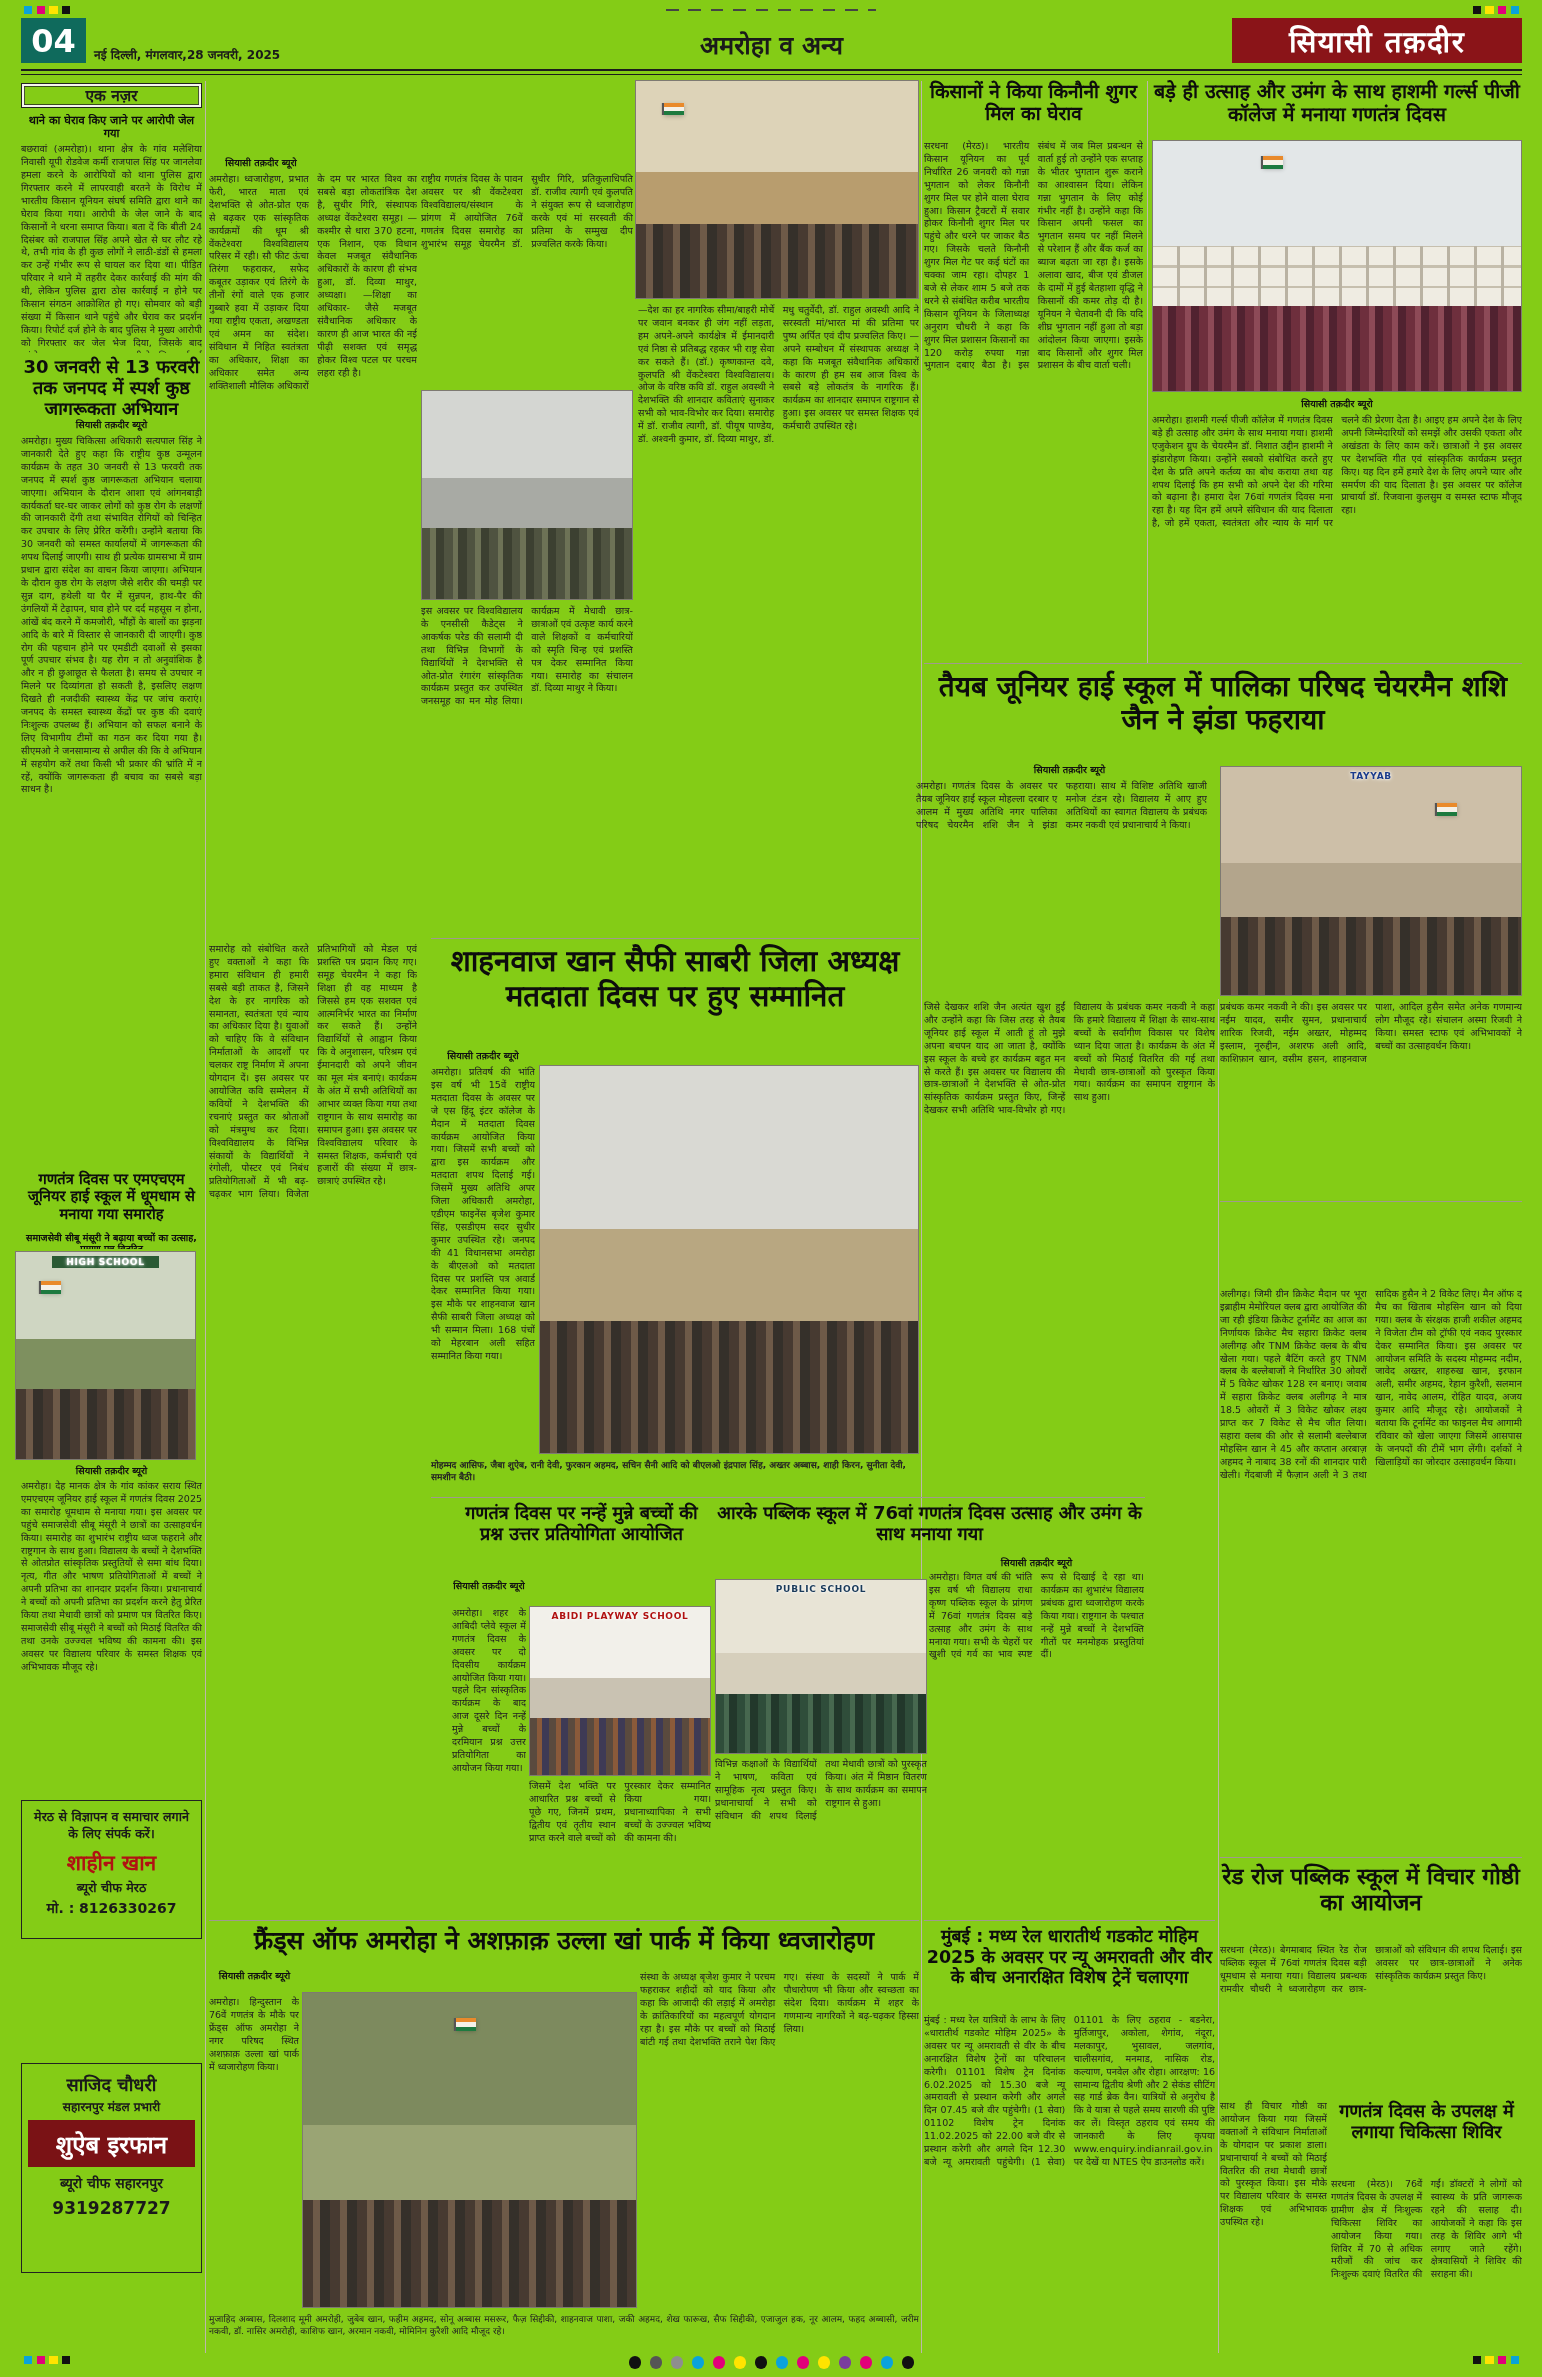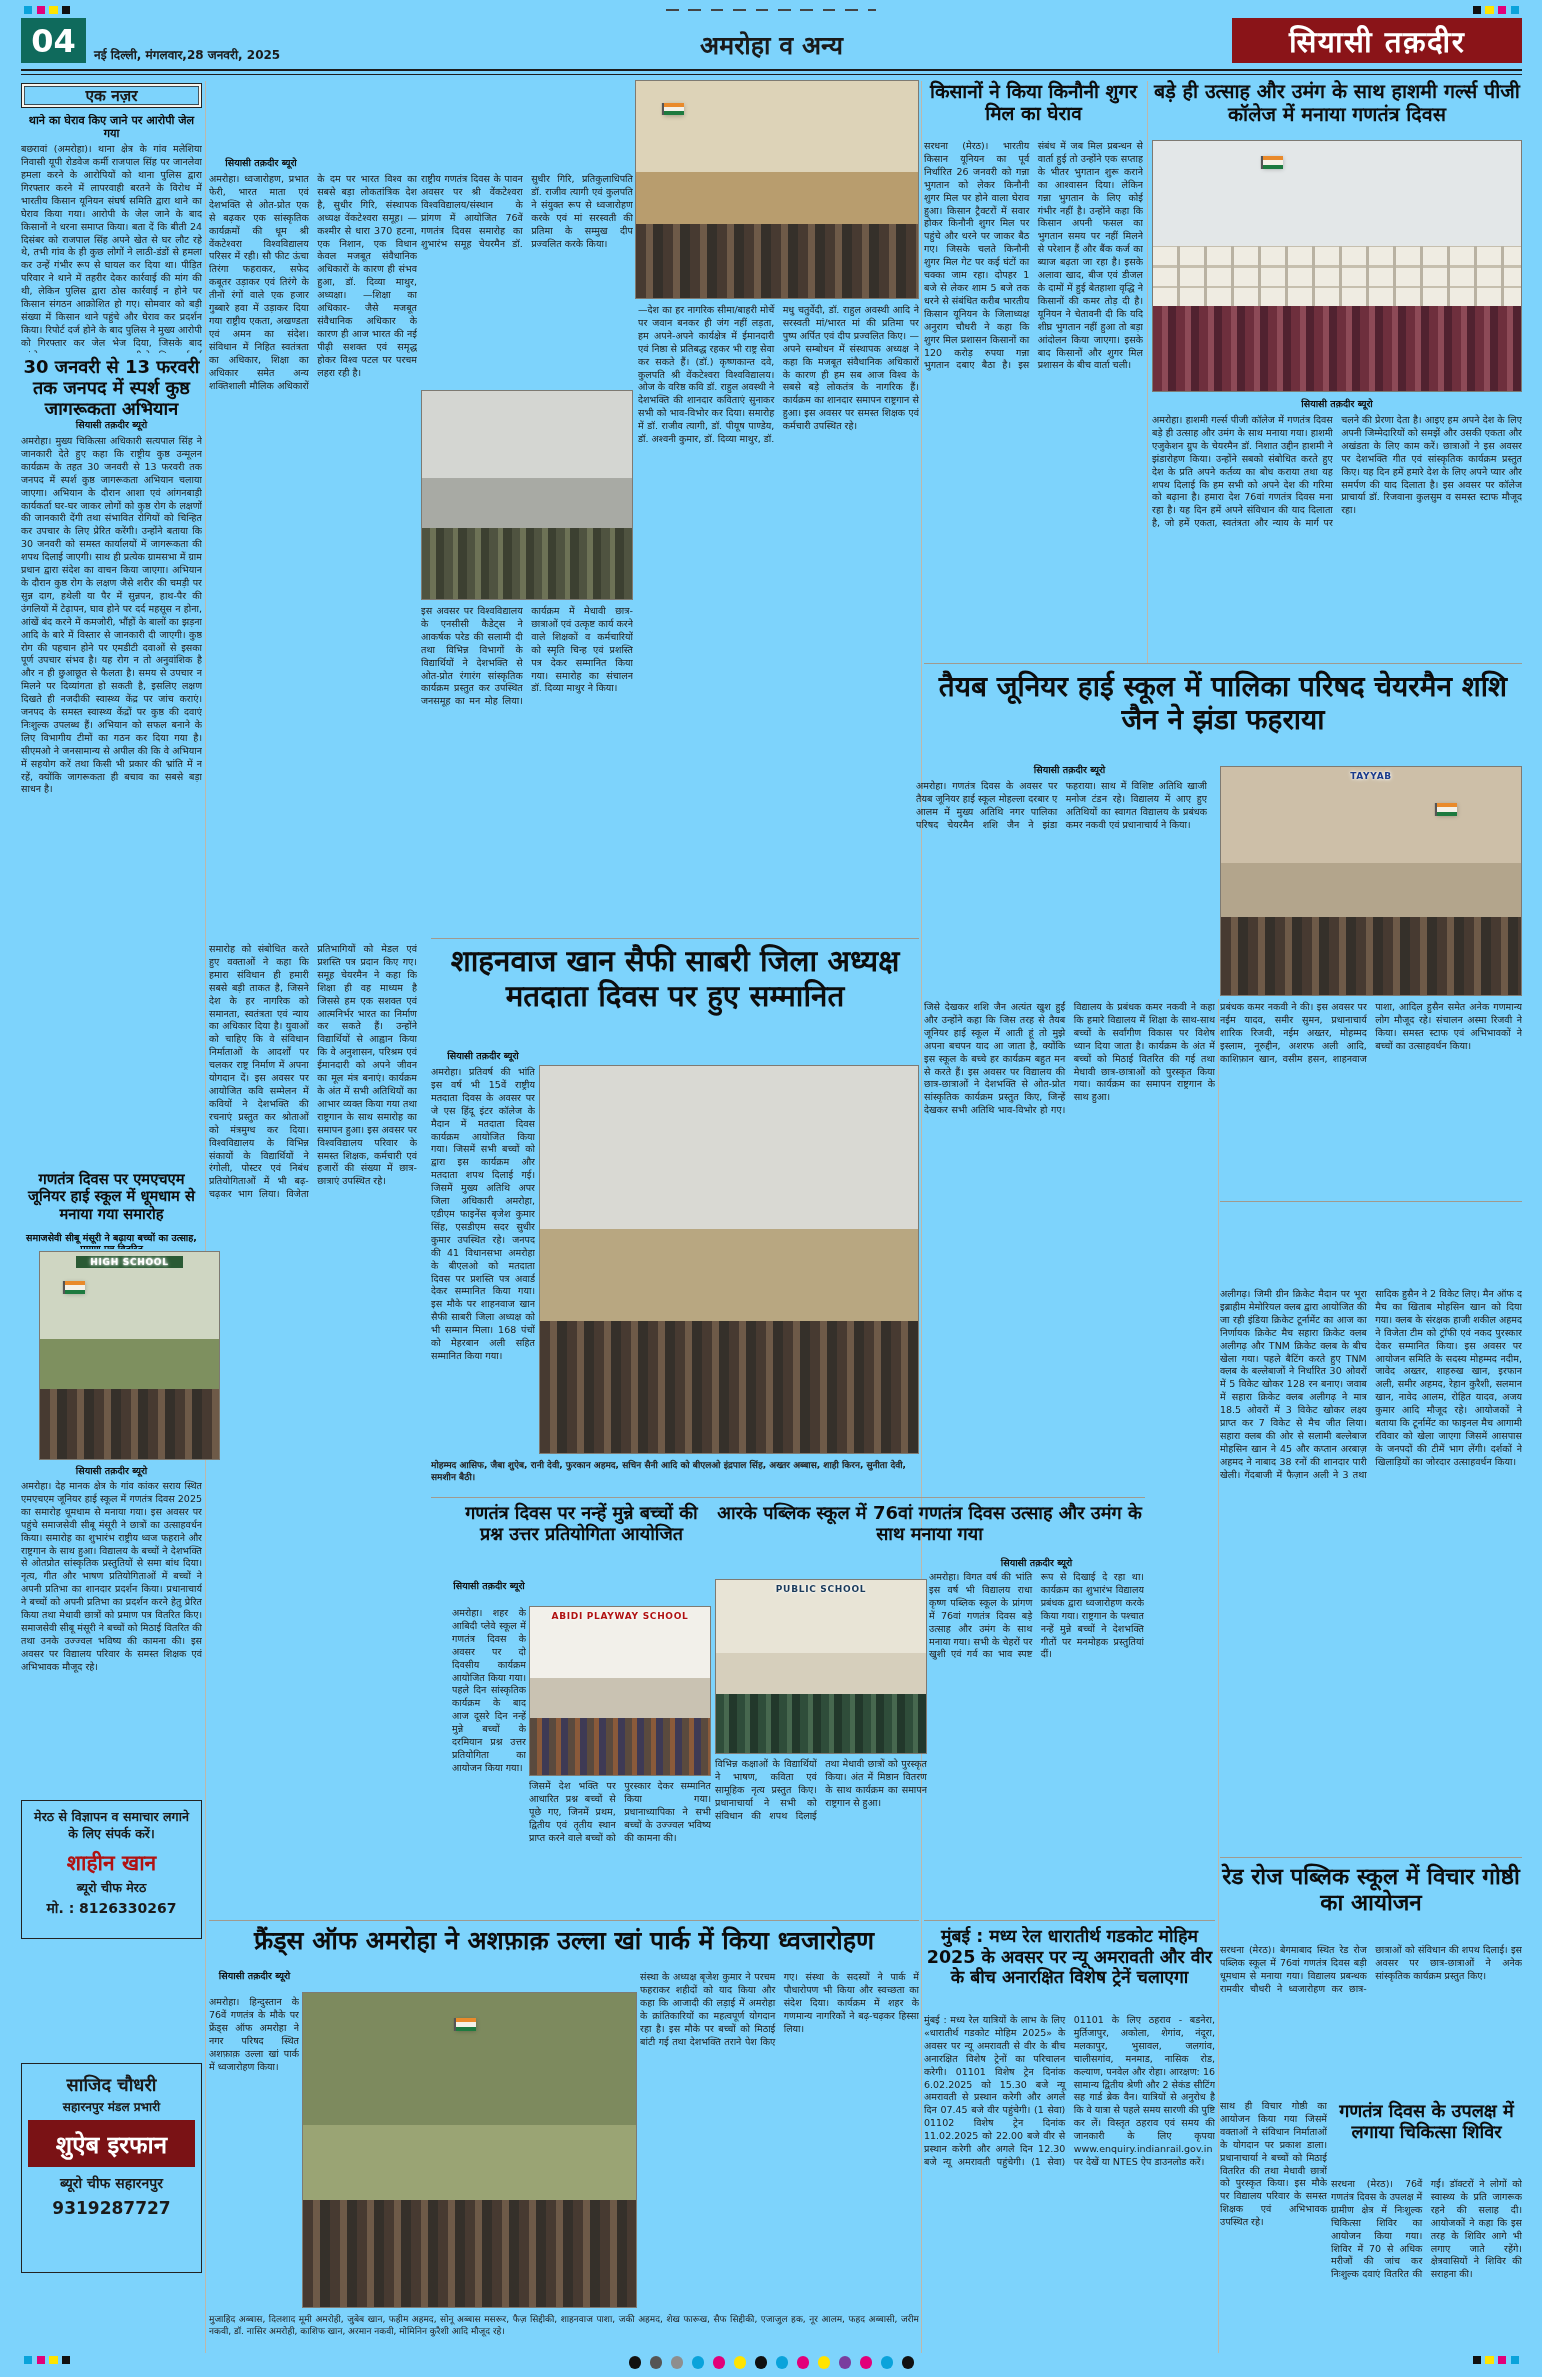--- a/index.html
+++ b/index.html
@@ -1,19 +1,19 @@
 <!DOCTYPE html>
 <html style="font-size:11.2px"><head>
 <meta charset="utf-8">
 <style>
   * { margin:0; padding:0; box-sizing:border-box; }
   html,body { background:#9a978f; }
   #page {
     position:relative; width:1543px; height:2377px; margin:0 auto;
-    background:#7dd3fc; color:#1a1a1a;
+    background:#84cc16; color:#1a1a1a;
     font-family:"DejaVu Sans", sans-serif; overflow:hidden;
   }
   .abs { position:absolute; }
   .hl { font-weight:700; text-align:center; line-height:1.18; color:#0d0d0d; overflow:hidden; }
   .byline { font-weight:700; text-align:center; font-size:9.5px; color:#111; overflow:hidden; }
   .body { font-size:9.5px; line-height:1.36; text-align:justify; color:#222; overflow:hidden; word-break:break-word; }
   .c2 { column-count:2; column-gap:8.4px; }
   .rule-h { background:#a09a8e; height:0.7px; }
   .rule-v { background:#bdb7ab; width:0.7px; }
   .dbl-rule { border-top:2.1px solid #1c1c1c; border-bottom:1.1px solid #1c1c1c; height:5.6px; }
@@ -118,21 +118,21 @@
     <div class="hl" style="font-size:11.2px;margin-bottom:2.8px;">थाने का घेराव किए जाने पर आरोपी जेल गया</div>
     <div class="body" style="height:210px;">बछरावां (अमरोहा)। थाना क्षेत्र के गांव मलेशिया निवासी यूपी रोडवेज कर्मी राजपाल सिंह पर जानलेवा हमला करने के आरोपियों को थाना पुलिस द्वारा गिरफ्तार करने में लापरवाही बरतने के विरोध में भारतीय किसान यूनियन संघर्ष समिति द्वारा थाने का घेराव किया गया। आरोपी के जेल जाने के बाद किसानों ने धरना समाप्त किया। बता दें कि बीती 24 दिसंबर को राजपाल सिंह अपने खेत से घर लौट रहे थे, तभी गांव के ही कुछ लोगों ने लाठी-डंडों से हमला कर उन्हें गंभीर रूप से घायल कर दिया था। पीड़ित परिवार ने थाने में तहरीर देकर कार्रवाई की मांग की थी, लेकिन पुलिस द्वारा ठोस कार्रवाई न होने पर किसान संगठन आक्रोशित हो गए। सोमवार को बड़ी संख्या में किसान थाने पहुंचे और घेराव कर प्रदर्शन किया। रिपोर्ट दर्ज होने के बाद पुलिस ने मुख्य आरोपी को गिरफ्तार कर जेल भेज दिया, जिसके बाद आंदोलन समाप्त हुआ। थाना प्रभारी ने उचित कार्रवाई का आश्वासन दिया। इस अवसर पर जिलाध्यक्ष राहुल सिद्धू, देवेंद्र सिंह, धीरज चौधरी, रवि रावत, हिटलर उपाध्याय, नितिन गोस्वामी, कुमारपाल यादव, शुभम सिद्धू, सहित अनेक किसान मौजूद रहे।</div>
   </div>
 
   <div class="abs hl" style="left:21px;top:356px;width:181px;height:59px;font-size:18px;">30 जनवरी से 13 फरवरी तक जनपद में स्पर्श कुष्ठ जागरूकता अभियान चलाया जाएगा</div>
   <div class="abs byline" style="left:21px;top:418px;width:181px;">सियासी तक़दीर ब्यूरो</div>
   <div class="abs body" style="left:21px;top:435px;width:181px;height:729px;">अमरोहा। मुख्य चिकित्सा अधिकारी सत्यपाल सिंह ने जानकारी देते हुए कहा कि राष्ट्रीय कुष्ठ उन्मूलन कार्यक्रम के तहत 30 जनवरी से 13 फरवरी तक जनपद में स्पर्श कुष्ठ जागरूकता अभियान चलाया जाएगा। अभियान के दौरान आशा एवं आंगनबाड़ी कार्यकर्ता घर-घर जाकर लोगों को कुष्ठ रोग के लक्षणों की जानकारी देंगी तथा संभावित रोगियों को चिन्हित कर उपचार के लिए प्रेरित करेंगी। उन्होंने बताया कि 30 जनवरी को समस्त कार्यालयों में जागरूकता की शपथ दिलाई जाएगी। साथ ही प्रत्येक ग्रामसभा में ग्राम प्रधान द्वारा संदेश का वाचन किया जाएगा। अभियान के दौरान कुष्ठ रोग के लक्षण जैसे शरीर की चमड़ी पर सुन्न दाग, हथेली या पैर में सुन्नपन, हाथ-पैर की उंगलियों में टेढ़ापन, घाव होने पर दर्द महसूस न होना, आंखें बंद करने में कमजोरी, भौंहों के बालों का झड़ना आदि के बारे में विस्तार से जानकारी दी जाएगी। कुष्ठ रोग की पहचान होने पर एमडीटी दवाओं से इसका पूर्ण उपचार संभव है। यह रोग न तो अनुवांशिक है और न ही छुआछूत से फैलता है। समय से उपचार न मिलने पर दिव्यांगता हो सकती है, इसलिए लक्षण दिखते ही नजदीकी स्वास्थ्य केंद्र पर जांच कराएं। जनपद के समस्त स्वास्थ्य केंद्रों पर कुष्ठ की दवाएं निःशुल्क उपलब्ध हैं। अभियान को सफल बनाने के लिए विभागीय टीमों का गठन कर दिया गया है। सीएमओ ने जनसामान्य से अपील की कि वे अभियान में सहयोग करें तथा किसी भी प्रकार की भ्रांति में न रहें, क्योंकि जागरूकता ही बचाव का सबसे बड़ा साधन है।</div>
 
   <div class="abs hl" style="left:21px;top:1170px;width:181px;height:62px;font-size:14.7px;">गणतंत्र दिवस पर एमएचएम जूनियर हाई स्कूल में धूमधाम से मनाया गया समारोह</div>
   <div class="abs hl" style="left:21px;top:1232px;width:181px;height:17px;font-size:9.5px;">समाजसेवी सीबू मंसूरी ने बढ़ाया बच्चों का उत्साह, प्रमाण पत्र वितरित</div>
-  <div class="abs photo ph-mhm" style="left:39px;top:1251px;width:181px;height:209px;">
+  <div class="abs photo ph-mhm" style="left:15px;top:1251px;width:181px;height:209px;">
     <div class="p-band p-sky"></div>
     <div class="p-band p-mid"></div>
     <div class="p-band p-crowd"></div>
     <div class="p-flag" style="left:14%;top:14%;"></div>
     <span class="p-label" style="color:#fff;background:#2a5a34;left:20%;right:20%;padding:1.4px 0;">HIGH SCHOOL</span>
   </div>
   <div class="abs byline" style="left:21px;top:1464px;width:181px;">सियासी तक़दीर ब्यूरो</div>
   <div class="abs body" style="left:21px;top:1480px;width:181px;height:316px;">अमरोहा। देह मानक क्षेत्र के गांव कांकर सराय स्थित एमएचएम जूनियर हाई स्कूल में गणतंत्र दिवस 2025 का समारोह धूमधाम से मनाया गया। इस अवसर पर पहुंचे समाजसेवी सीबू मंसूरी ने छात्रों का उत्साहवर्धन किया। समारोह का शुभारंभ राष्ट्रीय ध्वज फहराने और राष्ट्रगान के साथ हुआ। विद्यालय के बच्चों ने देशभक्ति से ओतप्रोत सांस्कृतिक प्रस्तुतियों से समा बांध दिया। नृत्य, गीत और भाषण प्रतियोगिताओं में बच्चों ने अपनी प्रतिभा का शानदार प्रदर्शन किया। प्रधानाचार्य ने बच्चों को अपनी प्रतिभा का प्रदर्शन करने हेतु प्रेरित किया तथा मेधावी छात्रों को प्रमाण पत्र वितरित किए। समाजसेवी सीबू मंसूरी ने बच्चों को मिठाई वितरित की तथा उनके उज्ज्वल भविष्य की कामना की। इस अवसर पर विद्यालय परिवार के समस्त शिक्षक एवं अभिभावक मौजूद रहे।</div>
 
   <div class="abs ad-border" style="left:21px;top:1800px;width:181px;height:139px;">

